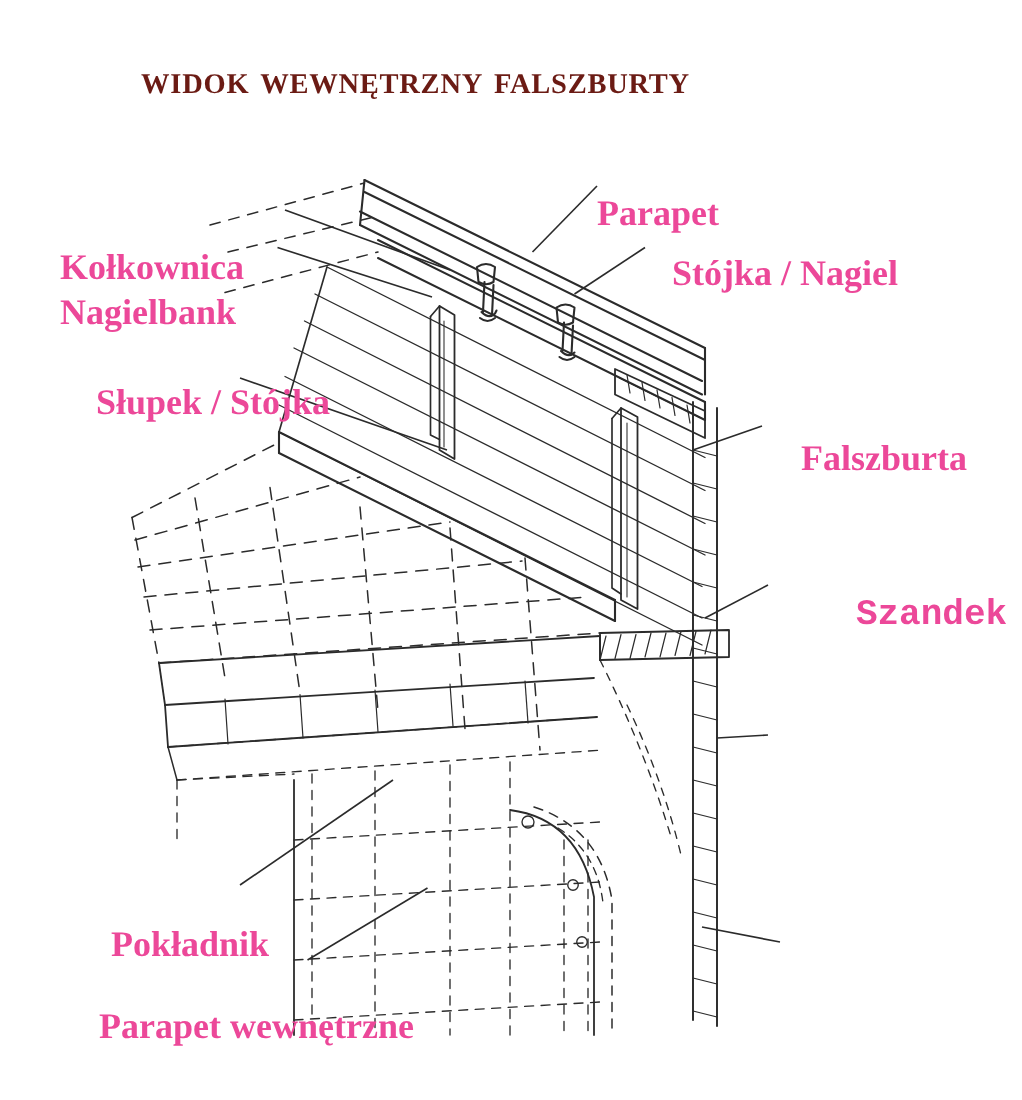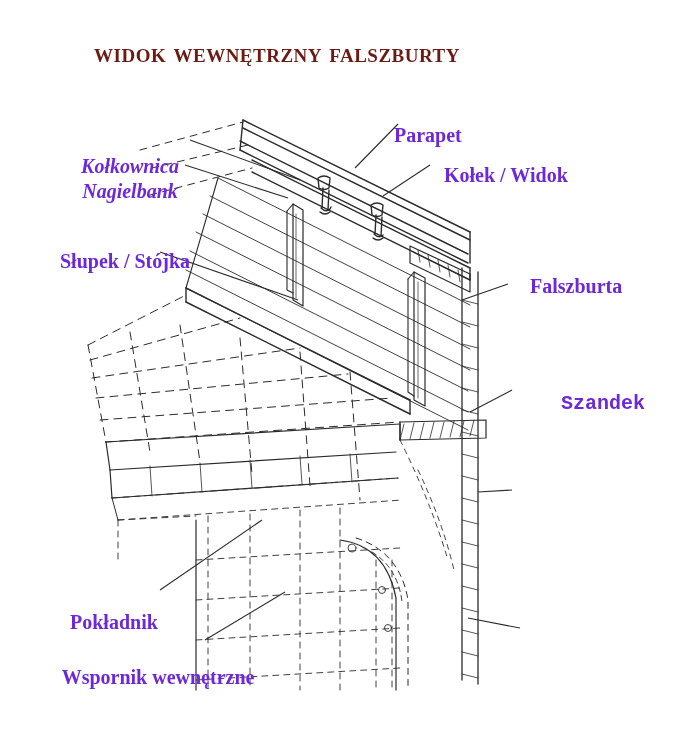--- a/index.html
+++ b/index.html
@@ -27,24 +27,24 @@
     font-size: 27px;
     letter-spacing: 0.5px;
     font-variant: small-caps;
     text-transform: lowercase;
   }
   #title::first-letter {
     font-size: 27px;
   }
   .label {
     position: absolute;
-    color: #6d28d9;
+    color: #ec4899;
     font-family: "Liberation Serif", serif;
     font-weight: bold;
-    font-size: 20px;
+    font-size: 24px;
     line-height: 1.25;
     white-space: pre;
   }
   .label.left {
     text-align: left;
   }
   svg.art {
     position: absolute;
     left: 0;
     top: 0;
@@ -229,48 +229,48 @@
       <path d="M 160 252 L 298 300"></path>
       <path d="M 508 284 L 462 300"></path>
       <path d="M 512 390 L 470 412"></path>
       <path d="M 512 490 L 478 492"></path>
       <path d="M 160 590 L 262 520"></path>
       <path d="M 205 640 L 285 592"></path>
       <path d="M 520 628 L 468 618"></path>
     </g>
   </svg>
 
-  <div class="label left" style="left:40px; top:104px; width:180px; text-align:center;font-style:italic;">
+  <div class="label left" style="left:40px; top:104px; width:180px; text-align:left;">
     <div style="white-space:pre-line;">Kołkownica
 Nagielbank</div>
   </div>
 
   <div class="label left" style="left:374px; top:98px;">
     <span>Parapet</span>
   </div>
 
   <div class="label left" style="left:424px; top:138px;">
-    <span>Kołek / Widok</span>
+    <span>Stójka / Nagiel</span>
   </div>
 
   <div class="label left" style="left:40px; top:224px;">
     <span>Słupek / Stójka</span>
   </div>
 
-  <div class="label left" style="left:510px; top:249px;">
+  <div class="label left" style="left:510px; top:261px;">
     <span>Falszburta</span>
   </div>
 
   <div class="label left" style="left:513px; top:366px;font-family:Liberation Mono, monospace;">
     <span>Szandek</span>
   </div>
 
 
   <div class="label left" style="left:50px; top:585px;">
     <span>Pokładnik</span>
   </div>
 
   <div class="label left" style="left:42px; top:640px;">
-    <span>Wspornik wewnętrzne</span>
+    <span>Parapet wewnętrzne</span>
   </div>
 
 
 </div>
 
 </body></html>

